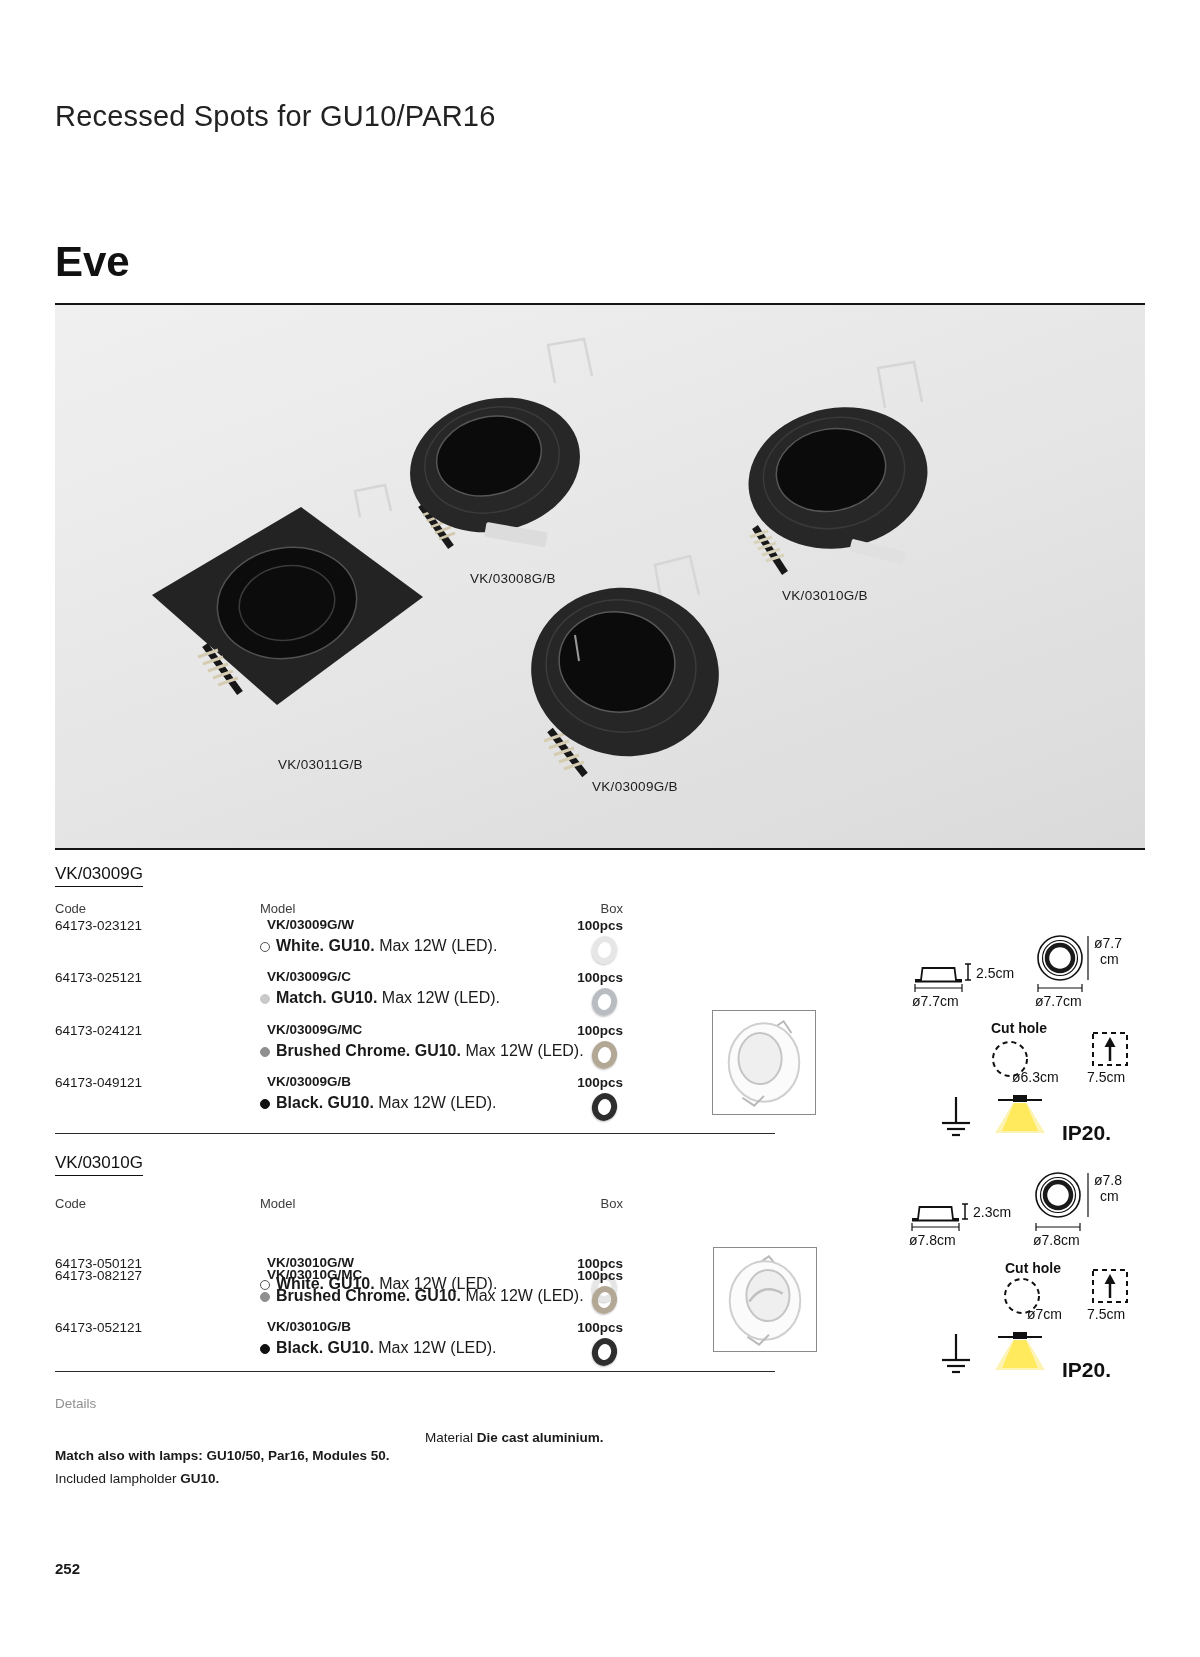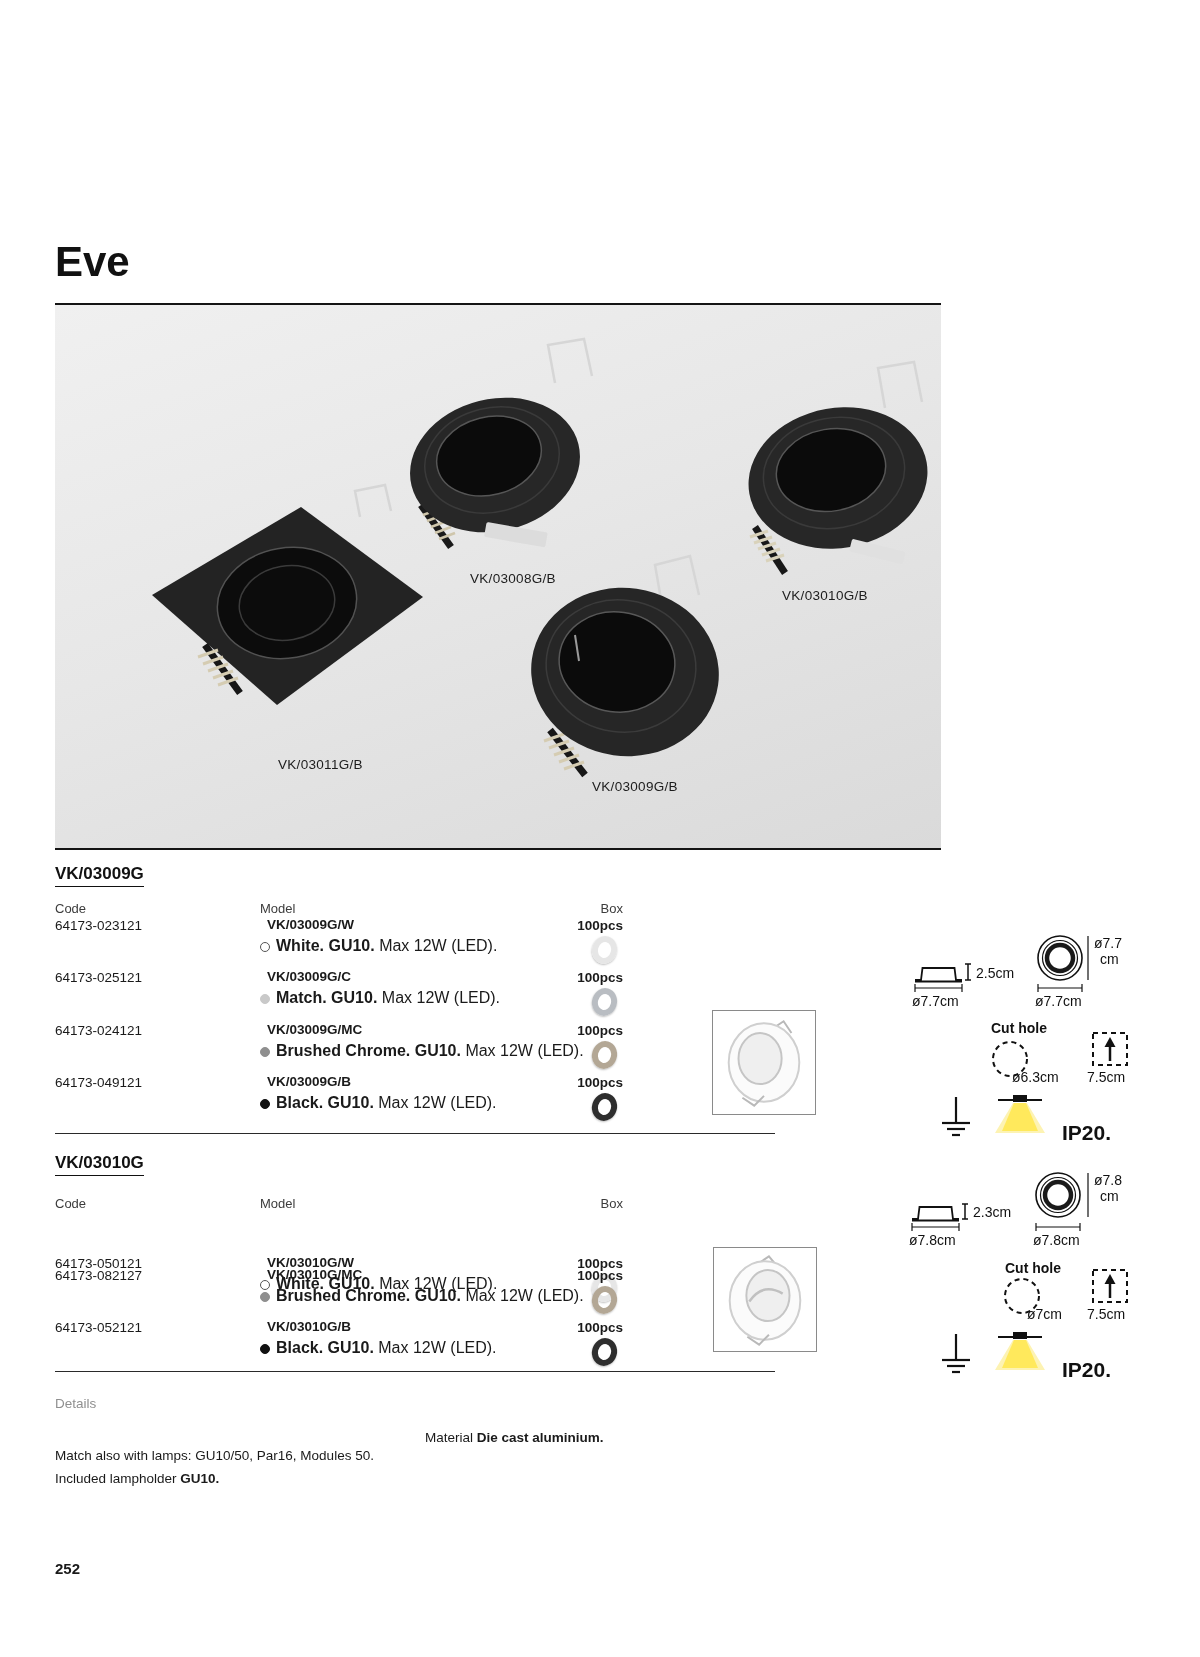--- a/index.html
+++ b/index.html
@@ -3,28 +3,28 @@
 <meta charset="utf-8">
 <style>
   html,body{margin:0;padding:0;background:#fff;}
   body{font-family:"Liberation Sans",sans-serif;color:#1a1a1a;}
   .page{position:relative;width:1200px;height:1657px;background:#ffffff;overflow:hidden;}
   .abs{position:absolute;}
 
   .cat-header{left:55px;top:100px;font-size:29px;font-weight:400;color:#222;letter-spacing:.2px;}
   .product-title{left:55px;top:238px;font-size:42px;font-weight:700;color:#111;}
 
-  .photo{left:55px;top:303px;width:886px;height:547px;box-sizing:border-box;
+  .photo{left:55px;top:303px;width:1090px;height:547px;box-sizing:border-box;
          border-top:2px solid #141414;border-bottom:2px solid #141414;
          background:linear-gradient(160deg,#f0f0f0 0%,#e7e7e7 45%,#dadada 100%);}
   .photo svg{position:absolute;left:0;top:0;}
   .plabel{position:absolute;font-size:13.5px;font-weight:500;color:#1c1c1c;letter-spacing:.3px;}
 
   .section{position:absolute;left:55px;width:720px;}
-  .sec-title{position:absolute;left:0;top:0;font-size:17px;font-weight:700;color:#111;
+  .sec-title{position:absolute;left:0;top:0;font-size:17px;font-weight:400;color:#111;
              border-bottom:1.5px solid #111;padding-bottom:2px;display:inline-block;}
   .colhead{position:absolute;font-size:13px;color:#3c3c3c;}
   .row{position:absolute;left:0;width:720px;height:52px;}
   .code{position:absolute;left:0;top:1px;font-size:13.5px;font-weight:400;}
   .model{position:absolute;left:212px;top:0;font-size:13.5px;font-weight:700;}
   .desc{position:absolute;left:205px;top:20px;font-size:16px;white-space:nowrap;}
   .desc b{font-weight:700;}
   .dot{display:inline-block;width:10px;height:10px;border-radius:50%;border:1px solid transparent;
        margin-right:6px;vertical-align:-1px;box-sizing:border-box;}
   .boxcol{position:absolute;left:480px;top:1px;width:88px;text-align:right;}
@@ -36,30 +36,31 @@
   .thumb{position:absolute;width:104px;height:105px;background:#fff;border:1px solid #8a8a8a;box-sizing:border-box;}
 
   .dims{position:absolute;}
   svg text{font-family:"Liberation Sans",sans-serif;fill:#111;}
   .t14{font-size:14px;}
   .t14b{font-size:14px;font-weight:700;}
   .ip{font-size:21px;font-weight:700;}
 
   .details-label{left:55px;top:1396px;font-size:13.5px;color:#8f8f8f;}
   .det-line1{left:55px;top:1430px;font-size:13.5px;margin-top:41px;}
-  .det-line2{left:55px;top:1448px;font-size:13.5px;font-weight:400;}
+  .det-line2{left:55px;top:1448px;font-size:13.5px;font-weight:700;}
   .det-material{left:425px;top:1430px;font-size:13.5px;}
   .det-line1 b,.det-material b{font-weight:700;}
   .pagenum{left:55px;top:1560px;font-size:15px;font-weight:700;}
 </style>
 </head>
 <body>
 
 <div class="page">
 
+  <div class="abs cat-header">Recessed Spots for GU10/PAR16</div>
   <div class="abs product-title">Eve</div>
 
   <div class="abs photo">
     <svg width="1090" height="543" viewBox="0 0 1090 543">
 
       <g>
         <polyline points="500,78 493,40 529,34 537,71" fill="none" stroke="#d6d6d6" stroke-width="2.5"></polyline>
         <line x1="366" y1="200" x2="396" y2="242" stroke="#1a1a1a" stroke-width="7"></line>
         <line x1="368" y1="210" x2="384" y2="204" stroke="#cfc6ac" stroke-width="2.5"></line>
         <line x1="372" y1="216" x2="388" y2="210" stroke="#cfc6ac" stroke-width="2.5"></line>

